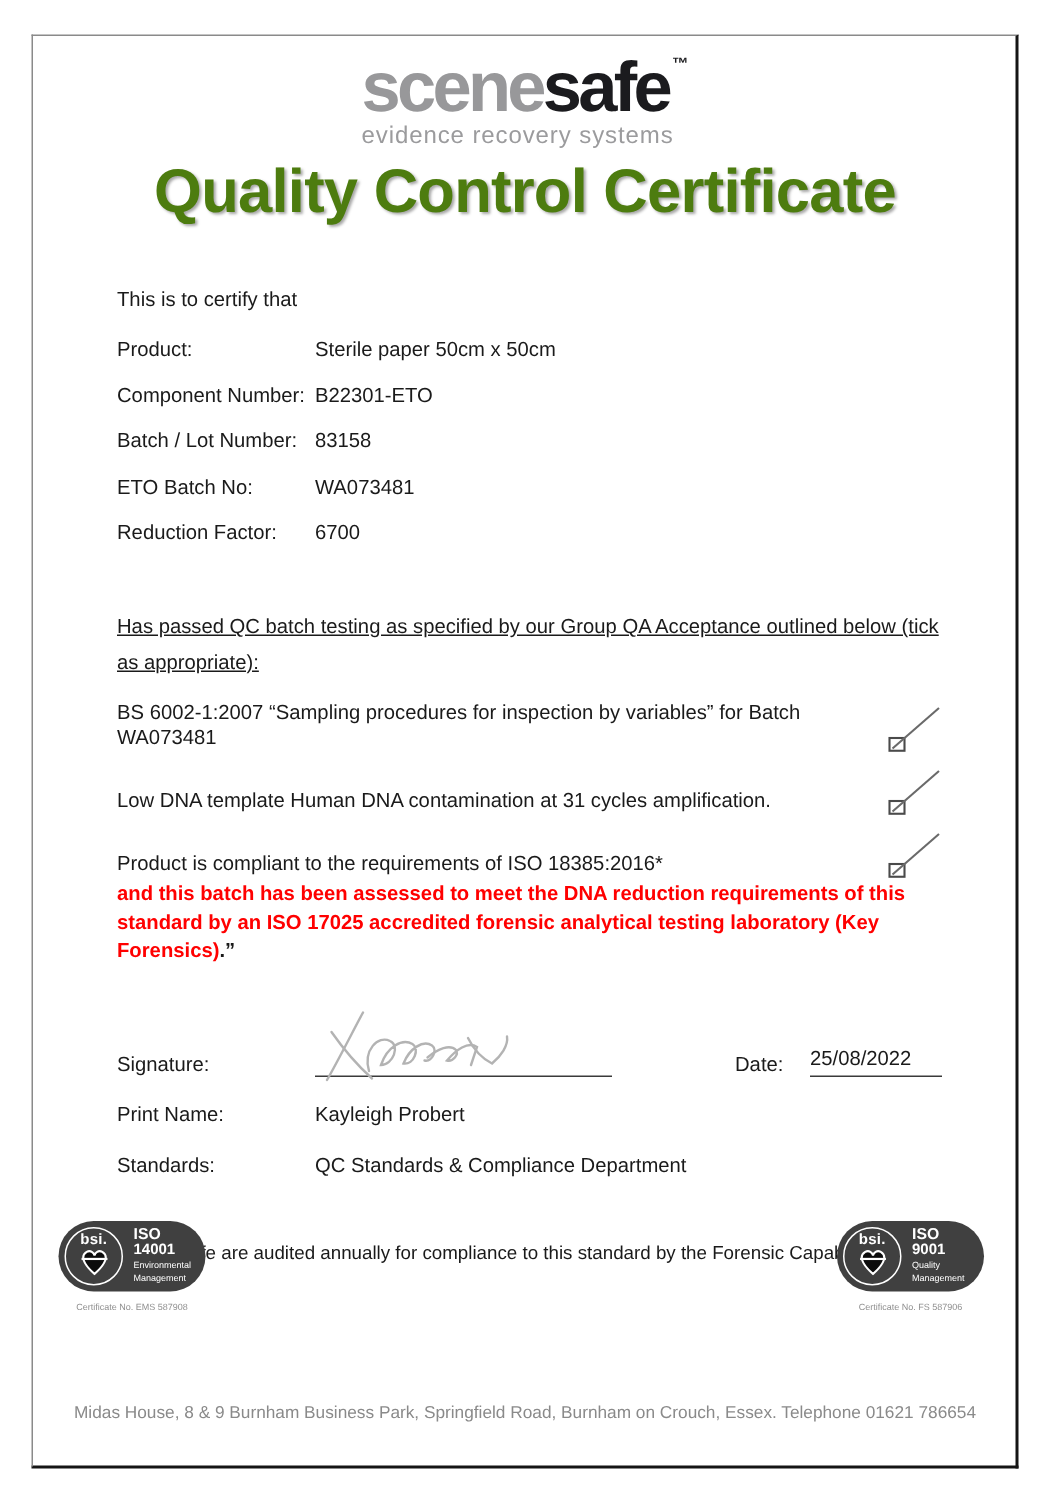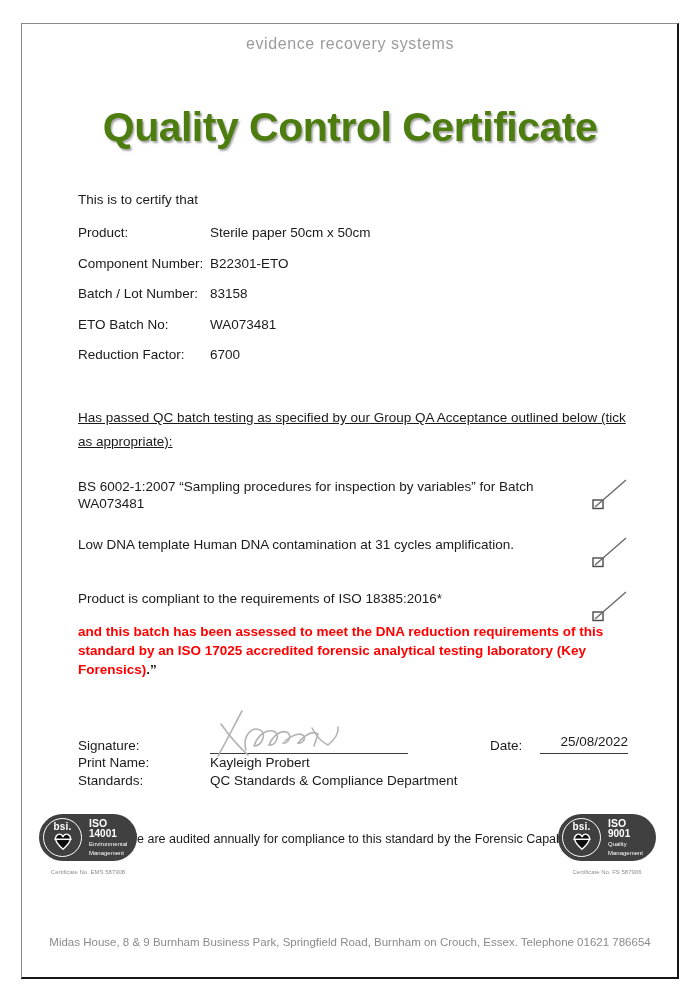--- a/index.html
+++ b/index.html
@@ -24,38 +24,38 @@
     text-shadow:1.5px 1.5px 2px rgba(0,0,0,0.35); }
 
   
   .content { position:absolute; left:78px; top:192px; width:550px; font-size:13.5px; color:#1a1a1a; }
   .intro { margin-bottom:17px; }
   .detail-row { display:flex; margin-bottom:13.5px; line-height:17px; }
   .detail-label { width:132px; flex:none; }
   .detail-value { flex:1; }
 
   .qc-intro { margin-top:43px; line-height:24px;text-decoration:underline; }
-  .qc-item { display:flex; align-items:flex-start; margin-top:24px; line-height:17px; }
+  .qc-item { display:flex; align-items:flex-end; margin-top:12px; line-height:17px; }
   .qc-text { flex:1; padding-right:8px; }
   .tickbox { flex:none; width:38px; height:34px; overflow:visible; margin-bottom:-4px; }
 
   .red-note { margin-top:2px; line-height:19px; font-weight:700; }
   .red-note .red { color:#ff0000; }
   .red-note .blk { color:#1a1a1a; }
 
   
   .sig-block { margin-top:37px; }
   .sig-row { display:flex; align-items:flex-end; }
   .lbl { width:132px; flex:none; padding-bottom:1px; }
   .sig-line { width:198px; border-bottom:1.5px solid #3a3a3a; position:relative; height:38px; }
   .sig-svg { position:absolute; left:2px; bottom:-7px; overflow:visible; }
   .sig-spacer { flex:1; }
   .date-lbl { width:50px; flex:none; padding-bottom:1px; }
-  .date-line { width:88px; border-bottom:1.5px solid #3a3a3a; text-align:right; padding-bottom:4px; }
-  .plain-row { display:flex; line-height:17px; }
+  .date-line { width:88px; border-bottom:1.5px solid #3a3a3a; text-align:left; padding-bottom:4px; }
+  .plain-row { display:flex; margin-top:16px; line-height:17px; }
 
   .footnote { margin-top:42px; font-size:12.5px; }
 
   
   .badge { position:absolute; width:98px; text-align:center; }
   .badge-left { left:39px; top:814px; }
   .badge-right { left:558px; top:814px; }
   .pill { width:98px; height:47px; background:#404040; border-radius:24px; display:flex; align-items:center; }
   .pill-circle { width:39px; height:39px; margin-left:4px; flex:none; border:1.5px solid #fff; border-radius:50%;
     display:flex; flex-direction:column; align-items:center; justify-content:flex-start; }
@@ -70,20 +70,21 @@
   .footer { position:absolute; top:936px; left:0; width:100%; text-align:center; font-size:11.5px; color:#8a8a8a; }
 </style>
 </head>
 <body>
 
 <div class="page">
   <div class="border-box"></div>
 
   <div class="logo-wrap">
     <div class="logo-inner">
+      <div class="brand"><span class="gray">scene</span><span class="black">safe</span><sup>™</sup></div>
       <div class="tagline">evidence recovery systems</div>
     </div>
   </div>
 
   <div class="title">Quality Control Certificate</div>
 
   <div class="content">
     <div class="intro">This is to certify that</div>
 
     <div class="detail-row">

